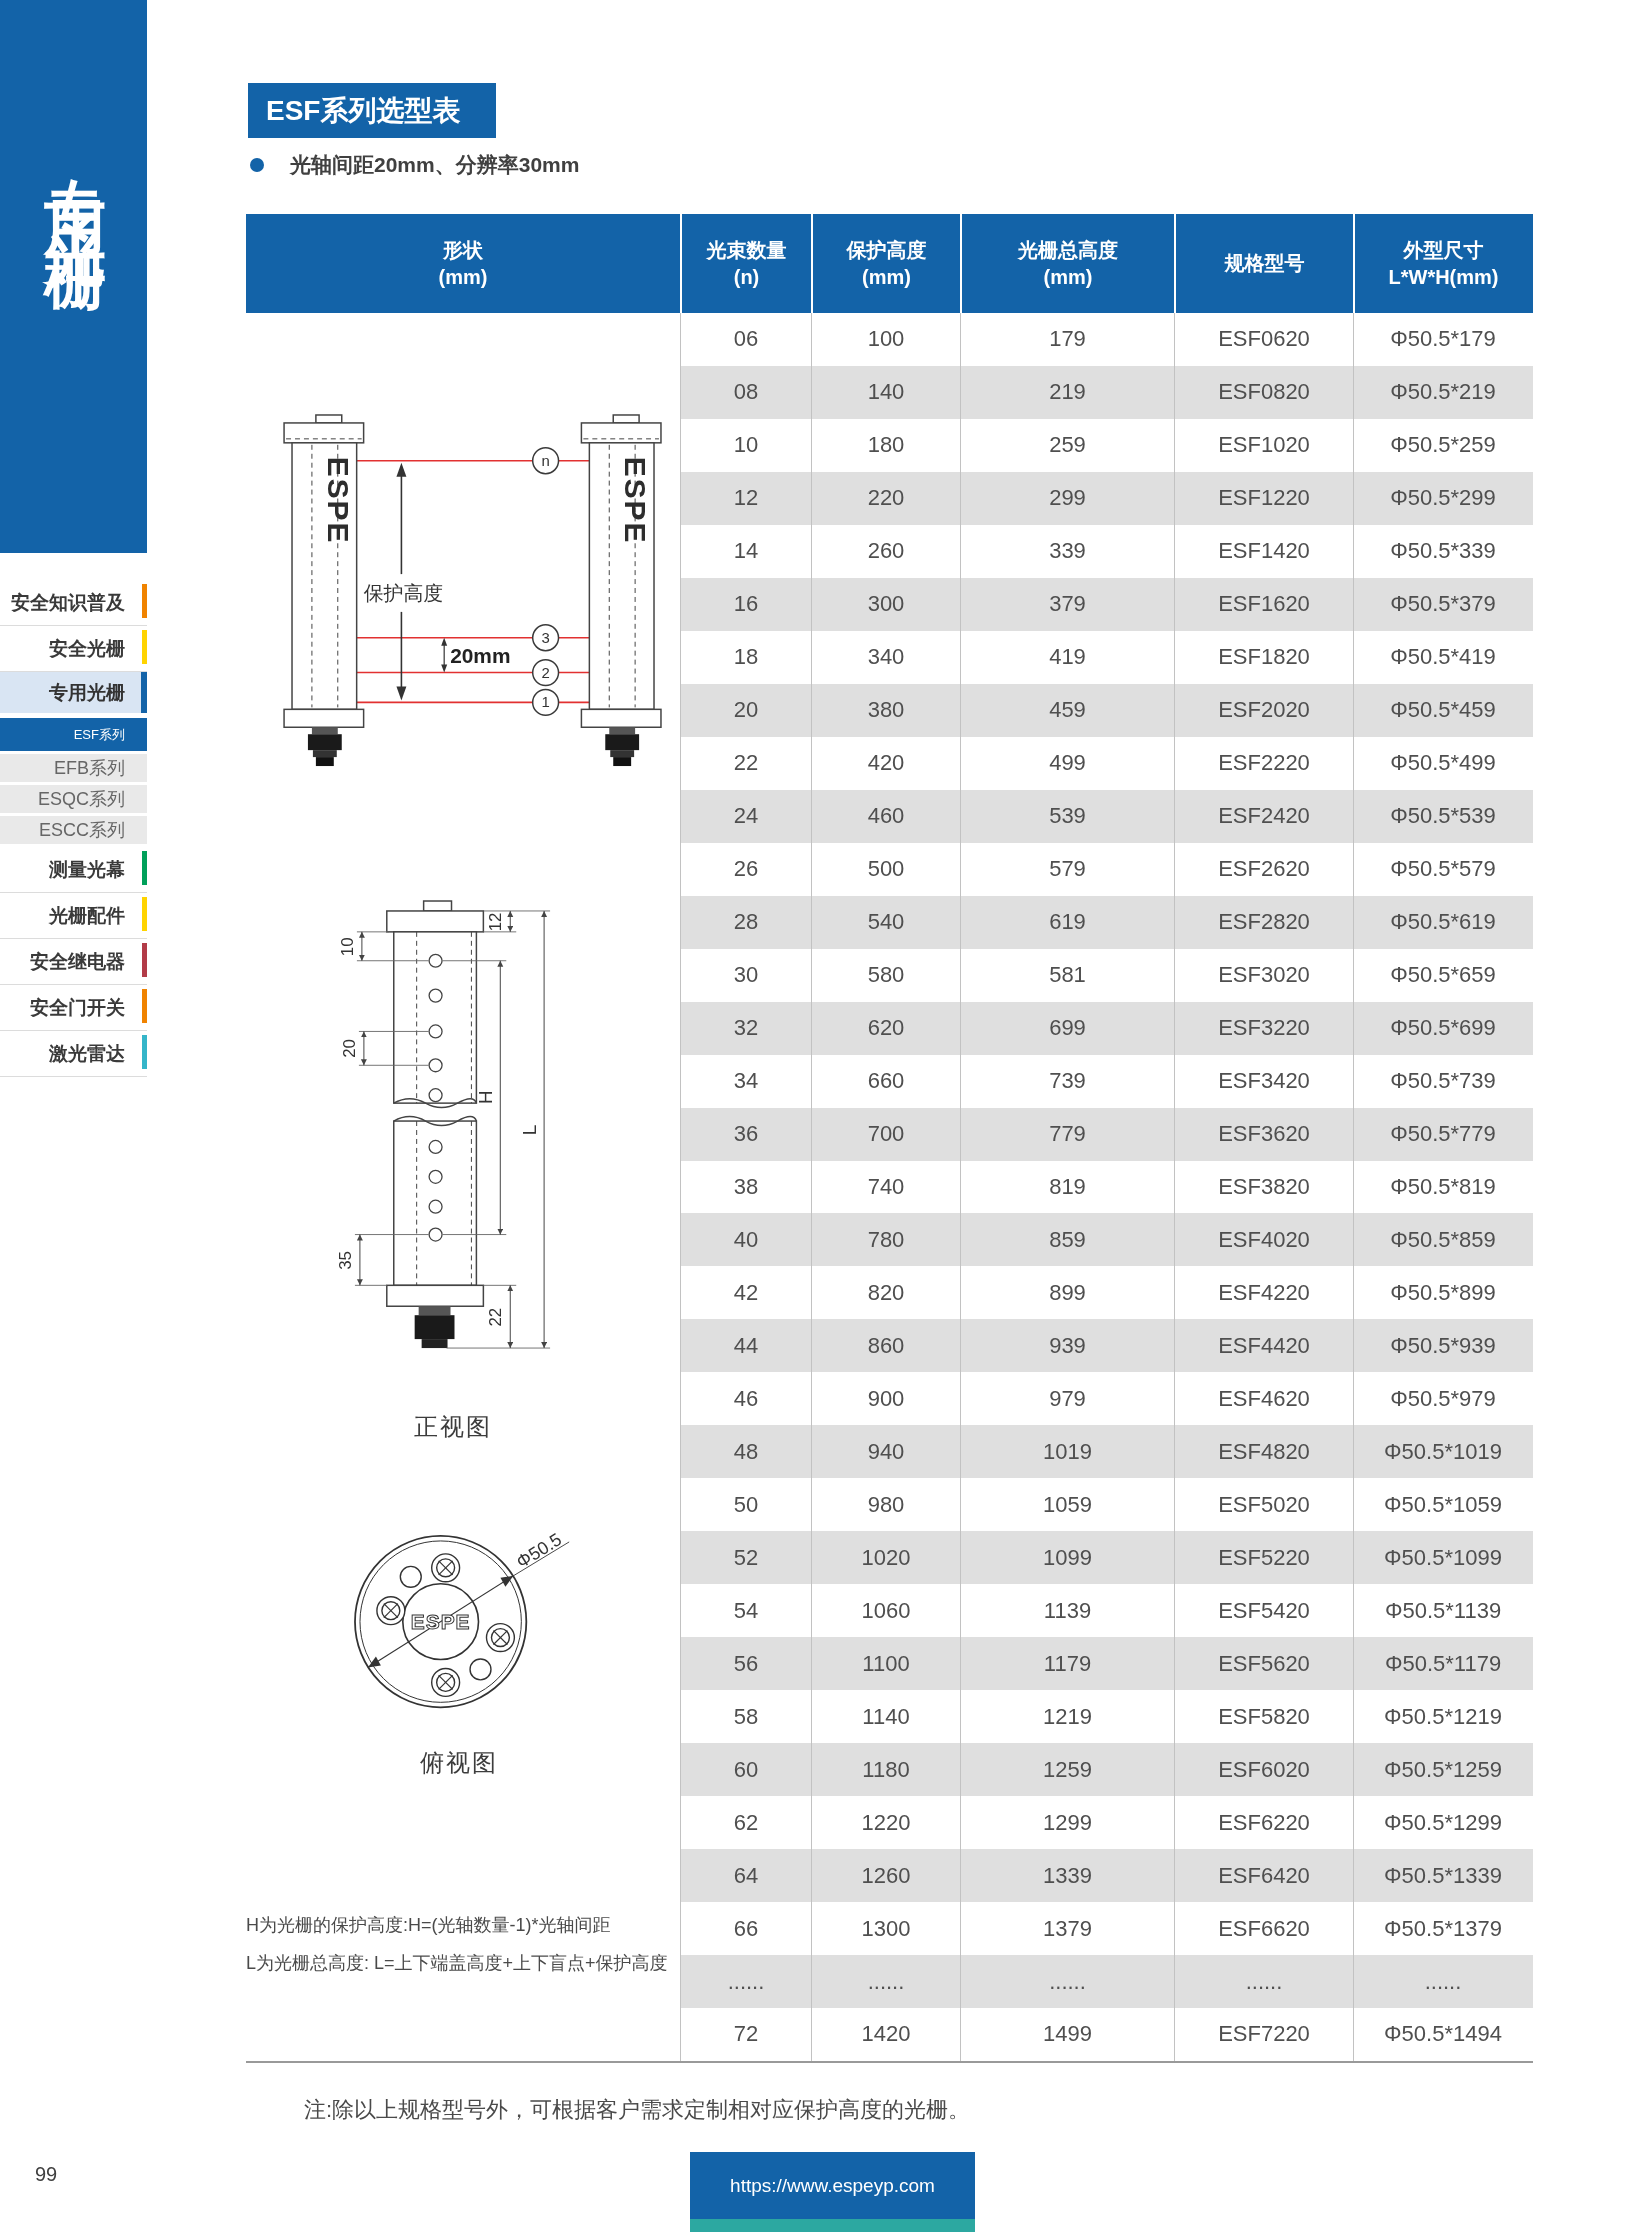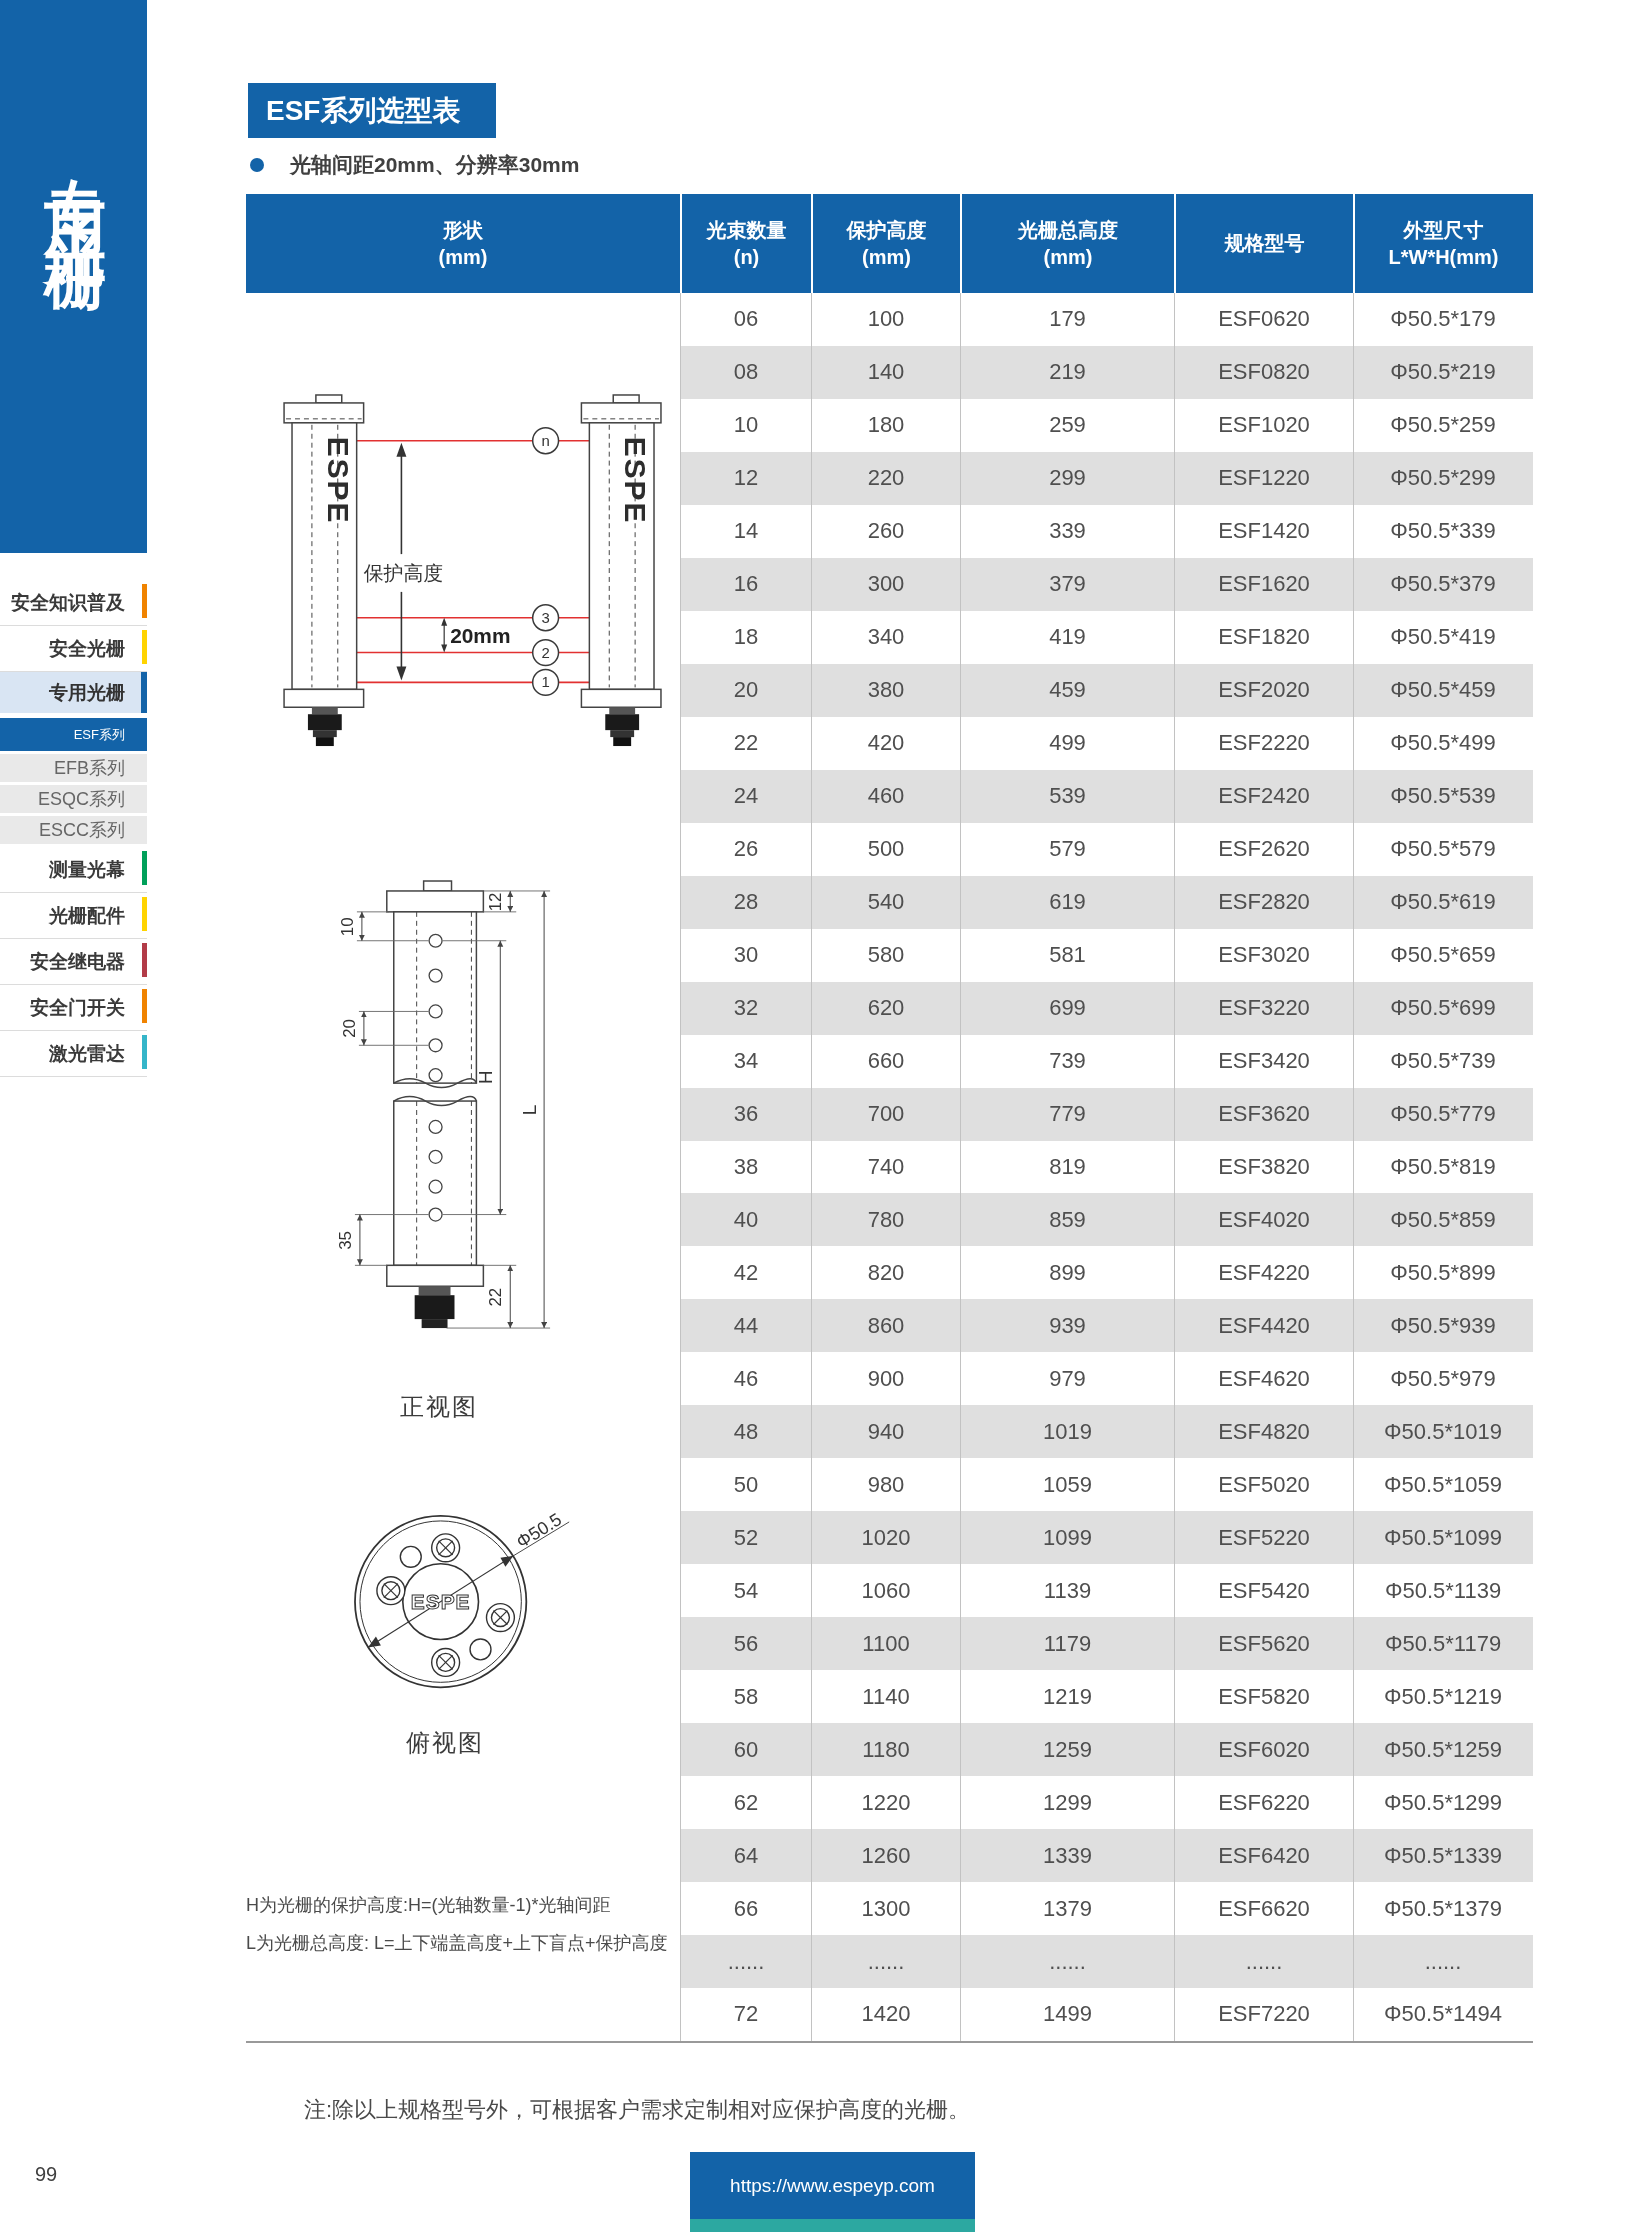--- a/index.html
+++ b/index.html
@@ -22,39 +22,39 @@
   .accent-bar{position:absolute;right:0;top:4px;bottom:7px;width:5px;}
   .s-selected .accent-bar{top:0;bottom:0;width:6px;}
   
   .title-box{position:absolute;left:248px;top:83px;width:248px;height:55px;background:#1363a8;
              color:#fff;font-size:28px;font-weight:bold;line-height:55px;padding-left:18px;
              box-sizing:border-box;}
   .subtitle{position:absolute;left:250px;top:151px;height:28px;display:flex;align-items:center;}
   .bullet-dot{width:14px;height:14px;border-radius:50%;background:#1363a8;margin-right:26px;}
   .subtitle-text{font-size:21px;font-weight:600;color:#404040;}
   
-  .table-wrap{position:absolute;left:246px;top:194px;width:1287px;height:1847px;
+  .table-wrap{position:absolute;left:246px;top:214px;width:1287px;height:1847px;
               border-bottom:2px solid #999;box-sizing:content-box;}
   .thead{display:flex;height:99px;background:#1363a8;}
   .hcell{display:flex;flex-direction:column;align-items:center;justify-content:center;
          box-sizing:border-box;color:#fff;font-size:20px;font-weight:bold;line-height:1.35;}
   .hcell + .hcell{border-left:2px solid #fff;}
   .hw0{width:434px;} .hw1{width:131px;} .hw2{width:149px;} .hw3{width:214px;}
   .hw4{width:179px;} .hw5{width:179px;}
   .shape-col{position:absolute;left:0;top:99px;width:434px;height:1748px;background:#fff;}
   .data-area{position:absolute;left:434px;top:99px;width:853px;height:1748px;
              display:flex;flex-direction:column;}
   .trow{flex:1;display:flex;background:#fff;}
   .trow.alt{background:#dfdfdf;}
   .cell{display:flex;align-items:center;justify-content:center;box-sizing:border-box;
         font-size:22px;color:#4f4f4f;border-left:1px solid #c2c2c2;}
   .cw1{width:131px;} .cw2{width:149px;} .cw3{width:214px;} .cw4{width:179px;} .cw5{width:179px;}
   
   .draw{position:absolute;}
-  .caption{position:absolute;font-size:24px;color:#3c3c3c;letter-spacing:2px;}
+  .caption{position:absolute;font-size:24px;color:#3c3c3c;letter-spacing:2px;margin-left:14px;}
   .note-line{position:absolute;left:0;width:434px;font-size:18px;color:#4a4a4a;white-space:nowrap;}
   
   .bottom-note{position:absolute;left:304px;top:2095px;font-size:22px;color:#4a4a4a;}
   .page-number{position:absolute;left:35px;top:2163px;font-size:20px;color:#404040;}
   .url-box{position:absolute;left:690px;top:2152px;width:285px;height:67px;background:#1363a8;
            color:#fff;font-size:19px;display:flex;align-items:center;justify-content:center;}
   .teal-strip{position:absolute;left:690px;top:2219px;width:285px;height:14px;background:#2ca8a1;}
   svg text{font-family:"Liberation Sans","DejaVu Sans",sans-serif;}
 </style>
 </head>

